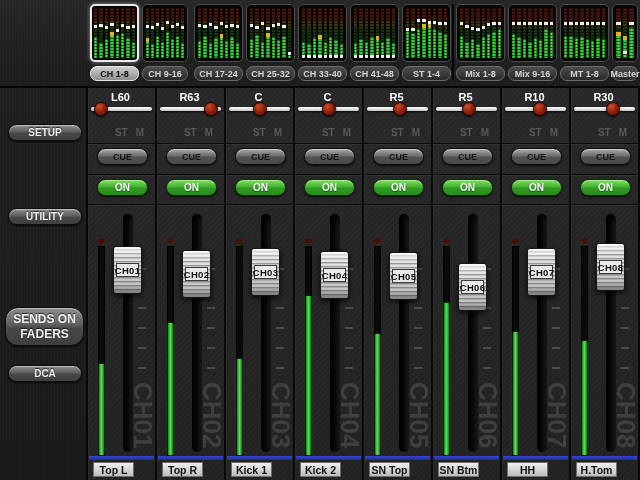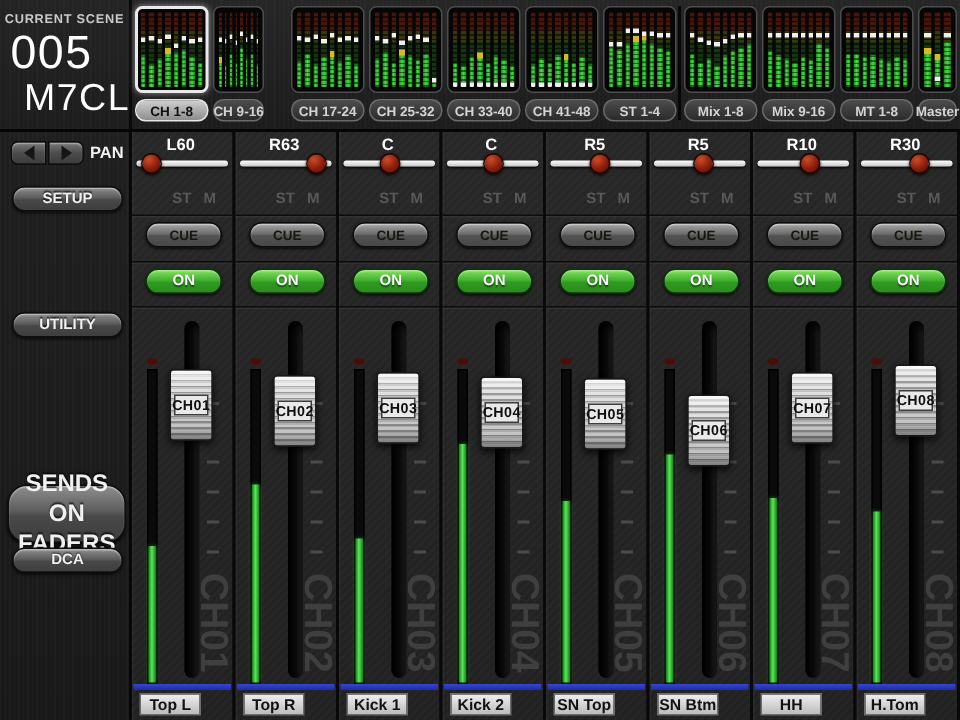--- a/index.html
+++ b/index.html
@@ -43,21 +43,21 @@
   
   #sidebar{position:absolute;left:0;top:88px;width:88px;height:392px;border-right:2px solid #070707;
     background:repeating-linear-gradient(90deg, rgba(255,255,255,0.025) 0 1px, transparent 1px 3px),linear-gradient(180deg,#1f1f1f,#191919);}
   .sbtn{position:absolute;left:8px;width:74px;height:17px;border-radius:9px;
     background:linear-gradient(180deg,#8e8e8e,#5d5d5d 45%,#484848 55%,#3e3e3e);
     border:1px solid #0e0e0e;color:#f0f0f0;font-size:10px;font-weight:bold;
     display:flex;align-items:center;justify-content:center;text-align:center;
     box-shadow:inset 0 1px 1px rgba(255,255,255,.45),0 1px 2px rgba(0,0,0,.8);
     text-shadow:0 -1px 1px rgba(0,0,0,.7);cursor:pointer;white-space:nowrap;}
   #btn-setup{top:36px;} #btn-cueclear{top:64px;} #btn-outports{top:92px;} #btn-utility{top:120px;}
-  #btn-sends{top:219px;left:5px;width:79px;height:39px;border-radius:13px;line-height:1.25;white-space:normal;font-size:16px;margin-top:16px;}
+  #btn-sends{top:219px;left:5px;width:79px;height:39px;border-radius:13px;line-height:1.25;white-space:normal;font-size:12px;}
   #btn-dca{top:277px;} #btn-hagain{top:339px;} #btn-longfaders{top:370px;left:4px;width:81px;}
   #panrow{position:absolute;left:0;top:6px;width:88px;height:18px;}
   .arrowbtn{position:absolute;top:0;width:24px;height:16px;border:1px solid #0e0e0e;
     background:linear-gradient(180deg,#7c7c7c,#4c4c4c 50%,#3c3c3c);cursor:pointer;
     box-shadow:inset 0 1px 1px rgba(255,255,255,.4);display:flex;align-items:center;justify-content:center;}
   #arrow-left{left:7px;border-radius:5px 0 0 5px;}
   #arrow-right{left:32px;border-radius:0 5px 5px 0;}
   .tri{width:0;height:0;border-top:5px solid transparent;border-bottom:5px solid transparent;}
   .tri.left{border-right:7px solid #161616;}
   .tri.right{border-left:7px solid #161616;}
@@ -114,25 +114,20 @@
   .namelabel{position:absolute;left:5px;width:41px;top:374px;height:15px;cursor:pointer;
     background:linear-gradient(180deg,#efefef,#bcbcbc);border:1px solid #6d6d6d;
     color:#121212;font-size:10.5px;font-weight:bold;display:flex;align-items:center;justify-content:center;white-space:nowrap;}
 </style>
 </head>
 <body>
 
 <div id="app">
 
   <div id="topbar">
-    <div id="scene">
-      <div class="scene-label">CURRENT SCENE</div>
-      <div class="scene-number">005</div>
-      <div class="scene-console">M7CL</div>
-    </div>
     <div id="mtabs">
         <div class="tab sel" style="left: 90px; width: 49px;">
           <div class="mbox">
             <div class="mcol">
               <div class="mbar" style="height: 42%;"></div>
               <div class="mdash" style="top: 33%;"></div>
             </div>
             <div class="mcol">
               <div class="mbar" style="height: 30%;"></div>
               <div class="mdash" style="top: 31%;"></div>
@@ -159,21 +154,21 @@
               <div class="mbar" style="height: 40%;"></div>
               <div class="mdash" style="top: 36%;"></div>
             </div>
             <div class="mcol">
               <div class="mbar" style="height: 32%;"></div>
               <div class="mdash" style="top: 33%;"></div>
             </div>
           </div>
           <div class="tlabel">CH 1-8</div>
         </div>
-        <div class="tab" style="left: 142px; width: 34px;">
+        <div class="tab" style="left: 142px; width: 46px;">
           <div class="mbox">
             <div class="mcol">
               <div class="mbar" style="height: 40%;">
                 <div class="mpeak"></div>
               </div>
               <div class="mdash" style="top: 33%;"></div>
             </div>
             <div class="mcol">
               <div class="mbar" style="height: 28%;"></div>
               <div class="mdash" style="top: 36%;"></div>
@@ -532,29 +527,20 @@
               <div class="mdash" style="top: 28%;"></div>
             </div>
           </div>
           <div class="tlabel">Master</div>
         </div>
       </div>
     <div id="tabgroupdiv"></div>
   </div>
 
   <div id="sidebar">
-    <div id="panrow">
-      <div class="arrowbtn" id="arrow-left">
-          <span class="tri left"></span>
-        </div>
-      <div class="arrowbtn" id="arrow-right">
-          <span class="tri right"></span>
-        </div>
-      <div id="panlabel">PAN</div>
-    </div>
     <div class="sbtn" id="btn-setup">SETUP</div>
     <div class="sbtn" id="btn-utility">UTILITY</div>
     <div class="sbtn" id="btn-sends">SENDS ON FADERS</div>
     <div class="sbtn" id="btn-dca">DCA</div>
   </div>
 
   <div id="strips">
       <div class="strip" style="left: 0px;">
         <div class="panval">L60</div>
         <div class="ptrack"></div>

